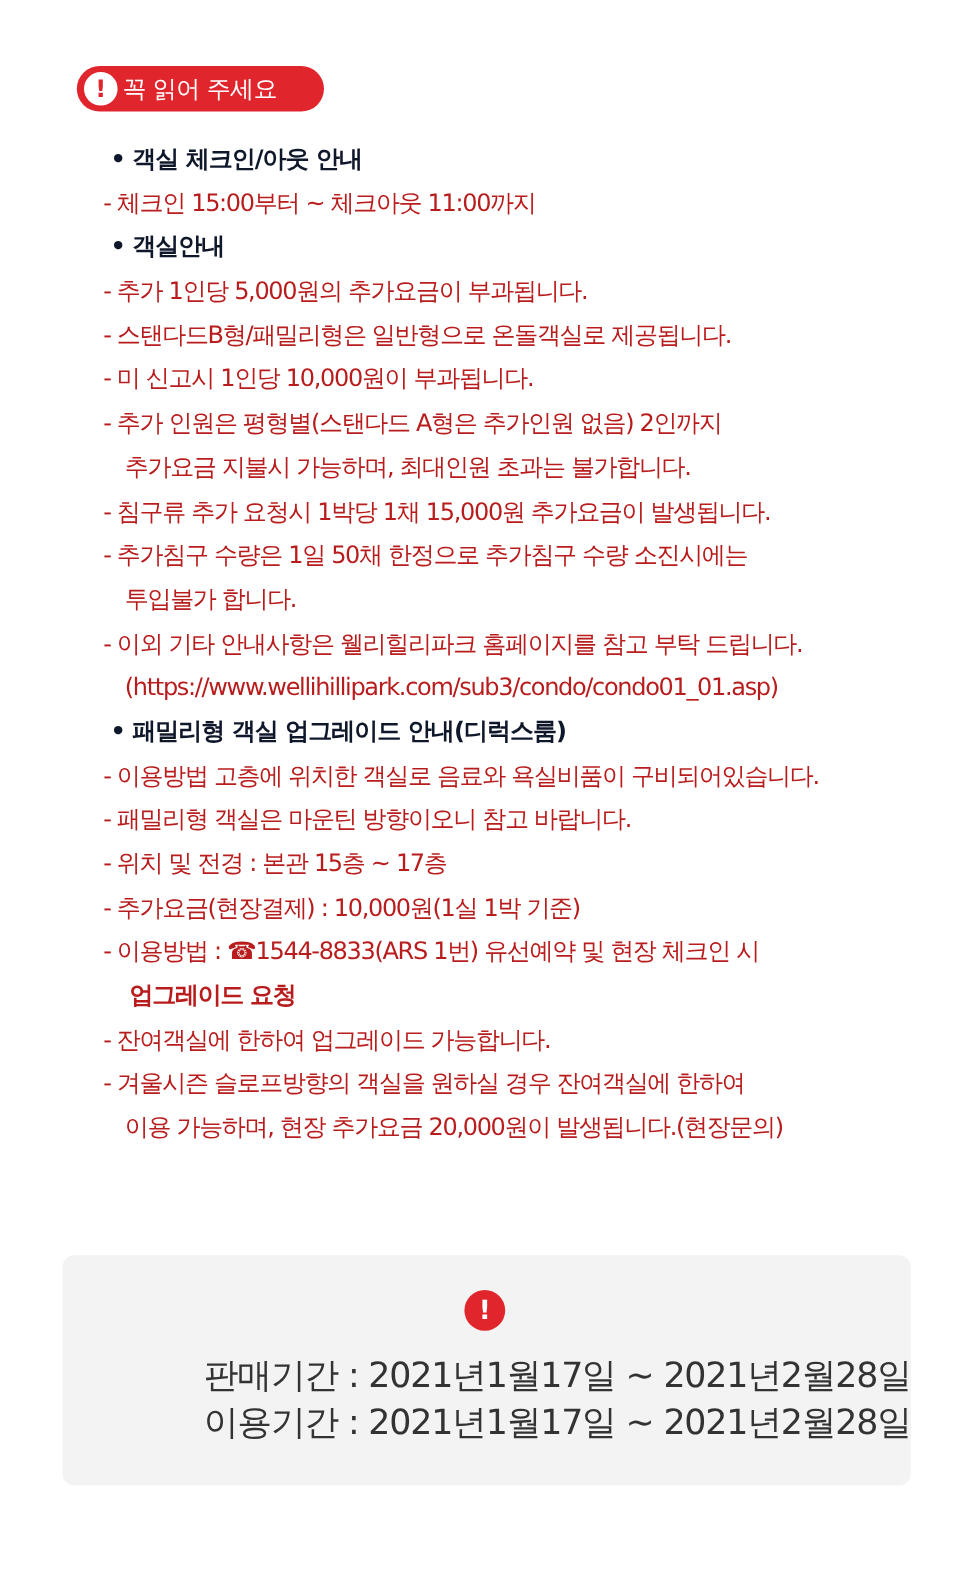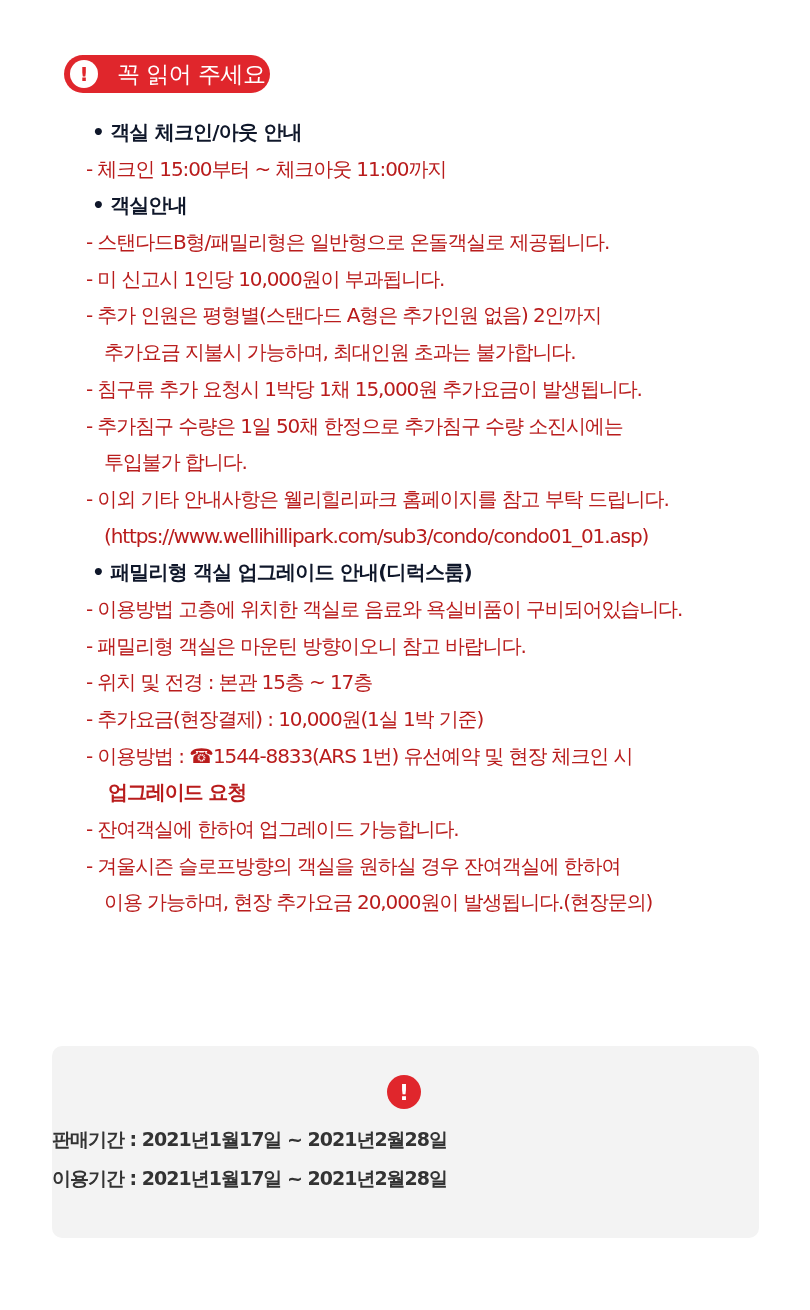--- a/index.html
+++ b/index.html
@@ -3,48 +3,49 @@
 <meta charset="utf-8">
 <style>
   html, body { margin: 0; padding: 0; background: #ffffff; }
   body { width: 810px; height: 1310px; position: relative; overflow: hidden;
          font-family: "DejaVu Sans", "Liberation Sans", sans-serif; color: #333333; }
   .badge { position: absolute; left: 64px; top: 55px; height: 38px; width: 206px;
            background: #e0262c; border-radius: 19px; display: flex; align-items: center; }
   .badge-icon { width: 28px; height: 28px; border-radius: 50%; background: #ffffff;
                 margin-left: 6px; display: flex; align-items: center; justify-content: center;
                 color: #e0262c; font-weight: bold; font-size: 20px; line-height: 1; }
-  .badge-text { color: #ffffff; font-size: 23px; margin-left: 19px; letter-spacing: -0.5px; text-align: right; }
+  .badge-text { color: #ffffff; font-size: 20px; margin-left: 4px; letter-spacing: -0.5px; text-align: right; }
   .content { position: absolute; left: 86px; top: 114px; width: 720px; }
   .line { height: 36.7px; line-height: 36.7px; font-size: 20px; letter-spacing: -1.1px;
           white-space: nowrap; color: #b91c1c; }
   .line.heading { color: #0f172a; font-weight: bold; padding-left: 6px; letter-spacing: -0.8px; }
   .line.cont { padding-left: 18px; }
   .line.cont2 { padding-left: 22px; font-weight: bold; }
   .notice { position: absolute; left: 52px; top: 1046px; width: 707px; height: 192px;
             background: #f3f3f3; border-radius: 10px; }
   .notice-icon { position: absolute; left: 387px; top: 1075px; width: 34px; height: 34px;
                  border-radius: 50%; background: #e0262c; color: #ffffff; font-weight: bold;
                  font-size: 22px; display: flex; align-items: center; justify-content: center; }
-  .period { position: absolute; left: 52px; width: 707px; text-align: left; font-size: 19px;
-            letter-spacing: -1px; color: #333333; font-weight: bold; }
+  .period { position: absolute; left: 52px; width: 707px; text-align: right; font-size: 29px;
+            letter-spacing: -1px; color: #333333; }
 </style>
 </head>
 <body>
 
 <div class="badge">
   <span class="badge-icon">!</span>
   <span class="badge-text">꼭 읽어 주세요</span>
 </div>
 
 <div class="content">
   <div class="line heading">• 객실 체크인/아웃 안내</div>
   <div class="line">- 체크인 15:00부터 ~ 체크아웃 11:00까지</div>
 
   <div class="line heading">• 객실안내</div>
+  <div class="line">- 추가 1인당 5,000원의 추가요금이 부과됩니다.</div>
   <div class="line">- 스탠다드B형/패밀리형은 일반형으로 온돌객실로 제공됩니다.</div>
   <div class="line">- 미 신고시 1인당 10,000원이 부과됩니다.</div>
   <div class="line">- 추가 인원은 평형별(스탠다드 A형은 추가인원 없음) 2인까지</div>
   <div class="line cont">추가요금 지불시 가능하며, 최대인원 초과는 불가합니다.</div>
   <div class="line">- 침구류 추가 요청시 1박당 1채 15,000원 추가요금이 발생됩니다.</div>
   <div class="line">- 추가침구 수량은  1일 50채 한정으로 추가침구 수량 소진시에는</div>
   <div class="line cont">투입불가 합니다.</div>
   <div class="line">- 이외 기타 안내사항은 웰리힐리파크 홈페이지를 참고 부탁 드립니다.</div>
   <div class="line cont">(https://www.wellihillipark.com/sub3/condo/condo01_01.asp)</div>
 

